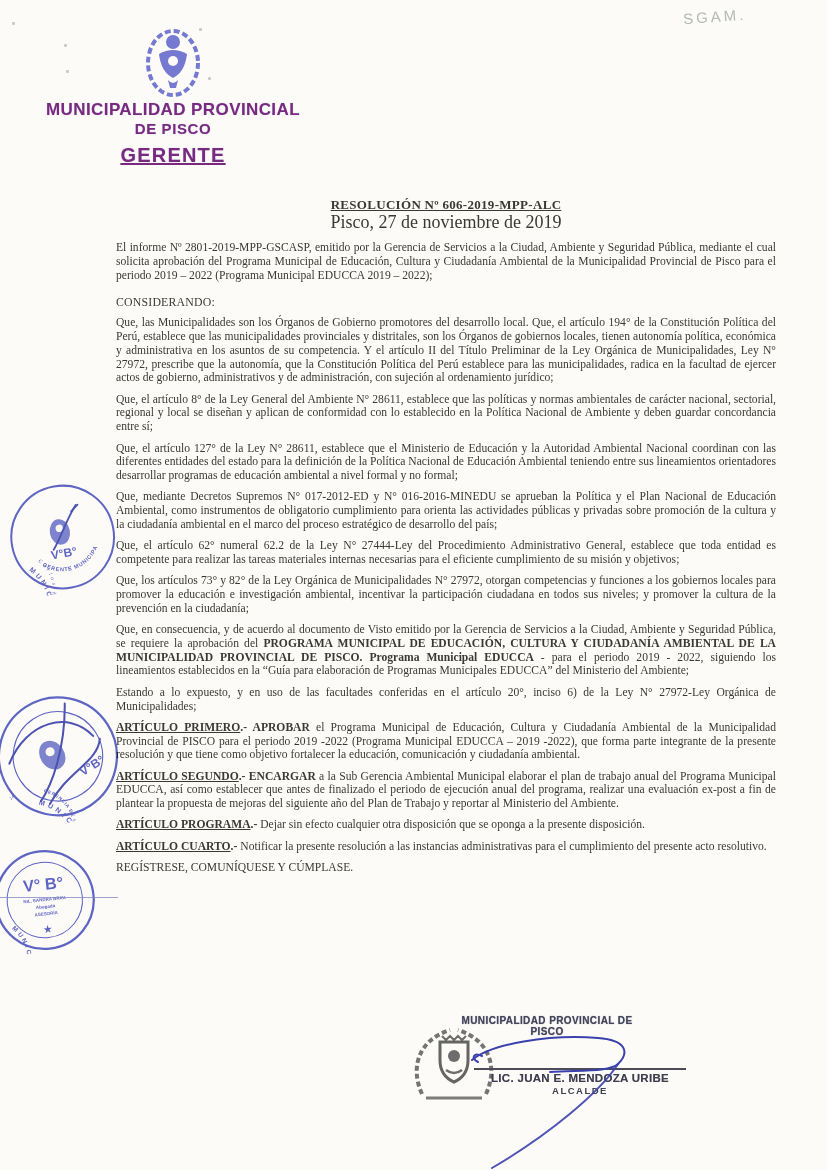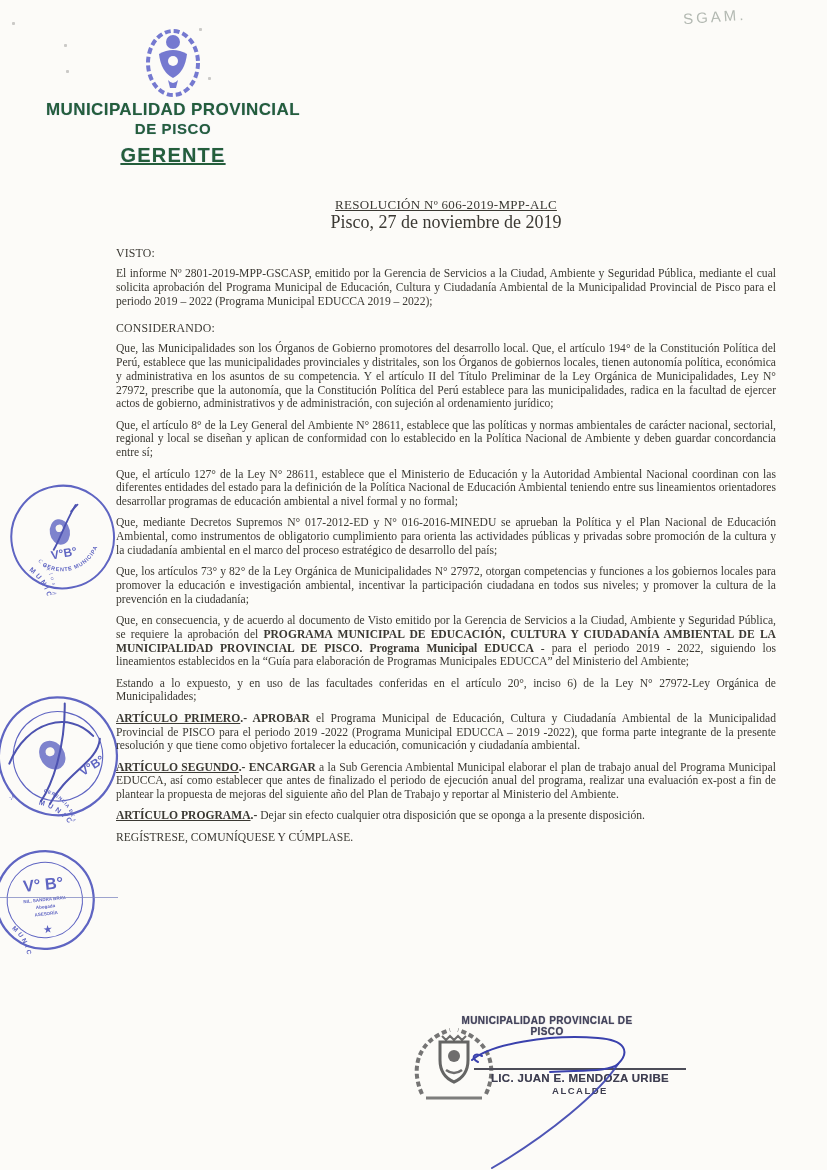--- a/index.html
+++ b/index.html
@@ -1,32 +1,32 @@
 <!DOCTYPE html>
 <html><head>
 <meta charset="utf-8">
 <style>
   html,body{margin:0;padding:0;background:#e8e8e6;}
   .page{position:relative;width:827px;height:1170px;margin:0 auto;background:#fcfbf8;overflow:hidden;
         font-family:"Liberation Serif",serif;color:#3b3933;}
   
-  .hdr{position:absolute;left:28px;top:28px;width:290px;text-align:center;color:#14532d;opacity:.93;}
+  .hdr{position:absolute;left:28px;top:28px;width:290px;text-align:center;color:#701a75;opacity:.93;}
   .hdr svg{display:block;margin:0 auto 2px auto;}
   .hdr-l1{font-family:"Liberation Sans",sans-serif;font-weight:bold;font-size:17px;letter-spacing:.4px;
           text-shadow:0 0 1px rgba(80,90,200,.45);}
   .hdr-l2{font-family:"Liberation Sans",sans-serif;font-weight:bold;font-size:15px;letter-spacing:.6px;
           text-shadow:0 0 1px rgba(80,90,200,.45);}
   .hdr-l3{font-family:"Liberation Sans",sans-serif;font-weight:bold;font-size:20px;letter-spacing:1.2px;
           text-decoration:underline;margin-top:7px;text-shadow:0 0 1px rgba(80,90,200,.45);}
   
   .pencil{position:absolute;left:683px;top:8px;font-family:"Liberation Sans",sans-serif;font-size:15px;
           color:#b3b9b2;letter-spacing:3px;transform:rotate(-4deg);}
   
   .doc{position:absolute;left:116px;top:197px;width:660px;font-size:11.6px;line-height:1.19;text-align:justify;}
-  .title{text-align:center;font-weight:normal;font-size:13px;letter-spacing:.3px;text-decoration:underline;}
+  .title{text-align:center;font-weight:bold;font-size:13px;letter-spacing:.3px;text-decoration:underline;}
   .dateline{text-align:center;font-size:18px;}
   .sec-label{margin-top:12px;font-size:11.8px;letter-spacing:.2px;}
   .doc p{margin:7.5px 0 0 0;}
   .b{font-weight:bold;}
   .art-lead{font-weight:bold;text-decoration:underline;}
   .closing{margin-top:10px;}
   
   .sig-stamp-header{position:absolute;left:452px;top:1015px;width:190px;text-align:center;
       font-family:"Liberation Sans",sans-serif;font-weight:bold;font-size:10px;letter-spacing:.4px;
       color:#44445c;text-shadow:0 0 1px rgba(40,40,70,.6);}
@@ -80,41 +80,42 @@
     <div class="hdr-l2">DE PISCO</div>
     <div class="hdr-l3">GERENTE</div>
   </div>
 
   <div class="pencil">SGAM.</div>
 
   <div class="doc">
     <div class="title">RESOLUCIÓN Nº 606-2019-MPP-ALC</div>
     <div class="dateline">Pisco, 27 de noviembre de 2019</div>
 
-    <div class="sec-label">VISTO:</div>
     <p>El informe Nº 2801-2019-MPP-GSCASP, emitido por la Gerencia de Servicios a la Ciudad, Ambiente y Seguridad Pública, mediante el cual solicita aprobación del Programa Municipal de Educación, Cultura y Ciudadanía Ambiental de la Municipalidad Provincial de Pisco para el periodo 2019 – 2022 (Programa Municipal EDUCCA 2019 – 2022);</p>
 
     <div class="sec-label">CONSIDERANDO:</div>
     <p>Que, las Municipalidades son los Órganos de Gobierno promotores del desarrollo local. Que, el artículo 194° de la Constitución Política del Perú, establece que las municipalidades provinciales y distritales, son los Órganos de gobiernos locales, tienen autonomía política, económica y administrativa en los asuntos de su competencia. Y el artículo II del Título Preliminar de la Ley Orgánica de Municipalidades, Ley N° 27972, prescribe que la autonomía, que la Constitución Política del Perú establece para las municipalidades, radica en la facultad de ejercer actos de gobierno, administrativos y de administración, con sujeción al ordenamiento jurídico;</p>
     <p>Que, el artículo 8° de la Ley General del Ambiente N° 28611, establece que las políticas y normas ambientales de carácter nacional, sectorial, regional y local se diseñan y aplican de conformidad con lo establecido en la Política Nacional de Ambiente y deben guardar concordancia entre sí;</p>
     <p>Que, el artículo 127° de la Ley N° 28611, establece que el Ministerio de Educación y la Autoridad Ambiental Nacional coordinan con las diferentes entidades del estado para la definición de la Política Nacional de Educación Ambiental teniendo entre sus lineamientos orientadores desarrollar programas de educación ambiental a nivel formal y no formal;</p>
     <p>Que, mediante Decretos Supremos N° 017-2012-ED y N° 016-2016-MINEDU se aprueban la Política y el Plan Nacional de Educación Ambiental, como instrumentos de obligatorio cumplimiento para orienta las actividades públicas y privadas sobre promoción de la cultura y la ciudadanía ambiental en el marco del proceso estratégico de desarrollo del país;</p>
+    <p>Que, el artículo 62° numeral 62.2 de la Ley N° 27444-Ley del Procedimiento Administrativo General, establece que toda entidad es competente para realizar las tareas materiales internas necesarias para el eficiente cumplimiento de su misión y objetivos;</p>
     <p>Que, los artículos 73° y 82° de la Ley Orgánica de Municipalidades N° 27972, otorgan competencias y funciones a los gobiernos locales para promover la educación e investigación ambiental, incentivar la participación ciudadana en todos sus niveles; y promover la cultura de la prevención en la ciudadanía;</p>
 
     <p><span>Que, en consecuencia, y de acuerdo al documento de Visto emitido por la Gerencia de Servicios a la Ciudad, Ambiente y Seguridad Pública, se requiere la aprobación del </span><span class="b">PROGRAMA MUNICIPAL DE EDUCACIÓN, CULTURA Y CIUDADANÍA AMBIENTAL DE LA MUNICIPALIDAD PROVINCIAL DE PISCO. Programa Municipal EDUCCA</span><span> - para el periodo 2019 - 2022, siguiendo los lineamientos establecidos en la “Guía para elaboración de Programas Municipales EDUCCA” del Ministerio del Ambiente;</span></p>
 
     <p>Estando a lo expuesto, y en uso de las facultades conferidas en el artículo 20°, inciso 6) de la Ley N° 27972-Ley Orgánica de Municipalidades;</p>
 
 
     <p><span class="art-lead">ARTÍCULO PRIMERO</span><span class="b">.- </span><span class="b">APROBAR</span><span> el Programa Municipal de Educación, Cultura y Ciudadanía Ambiental de la Municipalidad Provincial de PISCO para el periodo 2019 -2022 (Programa Municipal EDUCCA – 2019 -2022), que forma parte integrante de la presente resolución y que tiene como objetivo fortalecer la educación, comunicación y ciudadanía ambiental.</span></p>
 
     <p><span class="art-lead">ARTÍCULO SEGUNDO</span><span class="b">.- </span><span class="b">ENCARGAR</span><span> a la Sub Gerencia Ambiental Municipal elaborar el plan de trabajo anual del Programa Municipal EDUCCA, así como establecer que antes de finalizado el periodo de ejecución anual del programa, realizar una evaluación ex-post a fin de plantear la propuesta de mejoras del siguiente año del Plan de Trabajo y reportar al Ministerio del Ambiente.</span></p>
 
     <p><span class="art-lead">ARTÍCULO PROGRAMA</span><span class="b">.- </span><span>Dejar sin efecto cualquier otra disposición que se oponga a la presente disposición.</span></p>
 
+    <p><span class="art-lead">ARTÍCULO CUARTO</span><span class="b">.- </span><span>Notificar la presente resolución a las instancias administrativas para el cumplimiento del presente acto resolutivo.</span></p>
 
     <p class="closing">REGÍSTRESE, COMUNÍQUESE Y CÚMPLASE.</p>
   </div>
 
   <div class="sig-stamp-header">MUNICIPALIDAD PROVINCIAL DE PISCO</div>
 
   <svg class="arms" width="96" height="88" viewBox="0 0 96 88">
     <path d="M 16,72 C 4,46 12,18 44,8" stroke="#535353" stroke-width="4" fill="none" stroke-dasharray="5 3" opacity=".8"></path>
     <path d="M 80,72 C 92,46 84,18 52,8" stroke="#535353" stroke-width="4" fill="none" stroke-dasharray="5 3" opacity=".8"></path>
     <path d="M 34,20 h 28 v 18 q 0,16 -14,22 q -14,-6 -14,-22 Z" fill="none" stroke="#4a4a4a" stroke-width="3" opacity=".85"></path>

